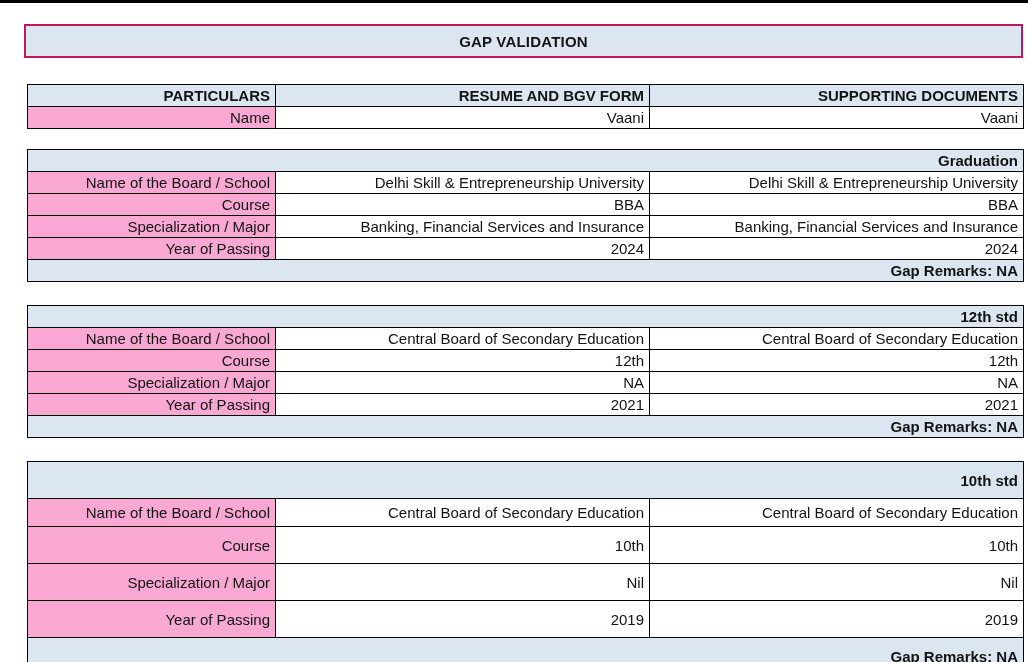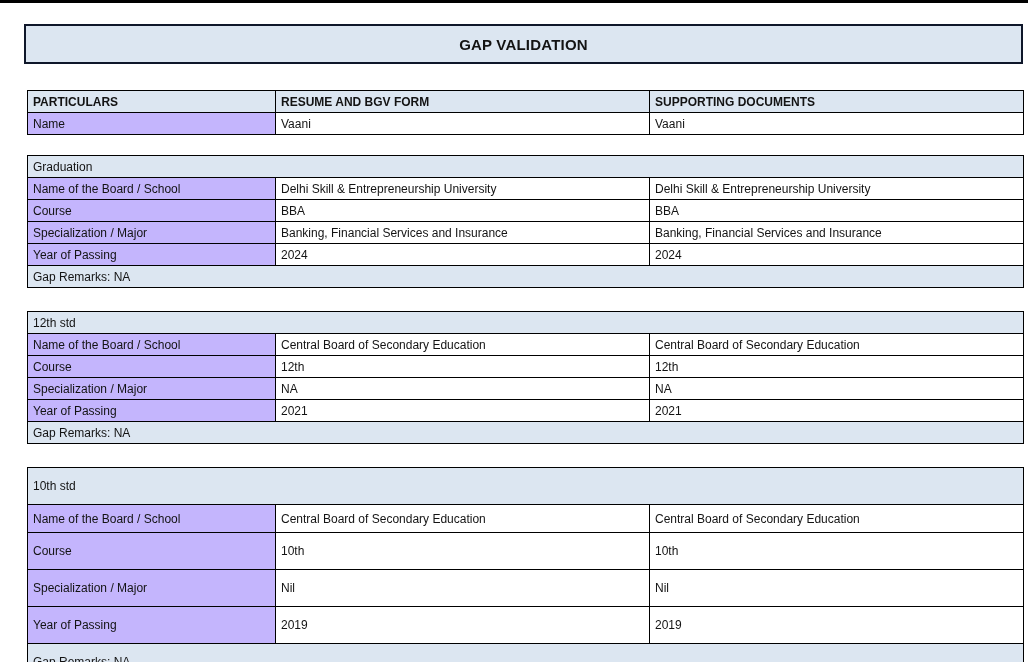--- a/index.html
+++ b/index.html
@@ -10,55 +10,55 @@
     font-family: "Liberation Sans", "DejaVu Sans", sans-serif;
     color: #131313;
     overflow: hidden;
   }
   .top-edge {
     width: 1028px; height: 3px;
     background: #000000;
   }
   .title-box {
     margin: 21px 8px 0 24px;
-    width: 999px; height: 40px;
+    width: 999px; height: 34px;
     background: #dce6f1;
-    border: 2px solid #0f172a;
+    border: 2px solid #be185d;
     display: flex; align-items: center; justify-content: center;
     font-weight: bold; font-size: 15px;
     letter-spacing: 0.2px;
   }
   table {
     border-collapse: collapse;
     table-layout: fixed;
     width: 996px;
     margin-left: 27px;
   }
   col.c1 { width: 248px; }
   col.c2 { width: 374px; }
   col.c3 { width: 374px; }
   th, td {
     border: 1.5px solid #000000;
-    font-size: 12px;
+    font-size: 15px;
     font-weight: normal;
-    text-align: left;
+    text-align: right;
     padding: 0 5px;
     height: 22px;
     vertical-align: middle;
     white-space: nowrap;
     overflow: hidden;
   }
   th {
     background: #dce6f1;
     font-weight: bold;
   }
-  td.label-cell { background: #c4b5fd; }
+  td.label-cell { background: #f9a8d4; }
   td.section-heading, td.gap-remarks {
     background: #dce6f1;
-    font-weight: normal;
+    font-weight: bold;
   }
   #info-table    { margin-top: 26px; }
   #section-0     { margin-top: 20px; }
   #section-1     { margin-top: 23px; padding-left: 40px; }
   #section-2     { margin-top: 23px; }
   #section-2 th, #section-2 td { height: 37px; }
   #section-2 tr.tall-row th, #section-2 tr.tall-row td { height: 28px; }
 </style>
 </head>
 <body>

